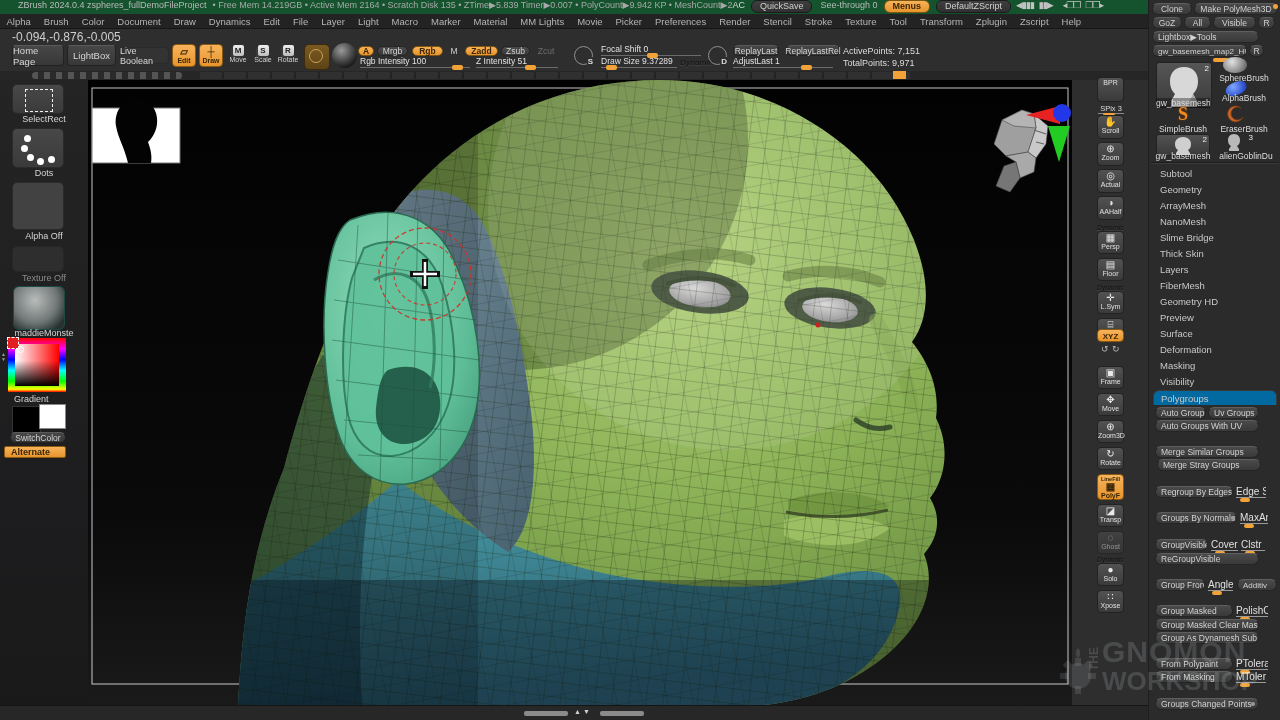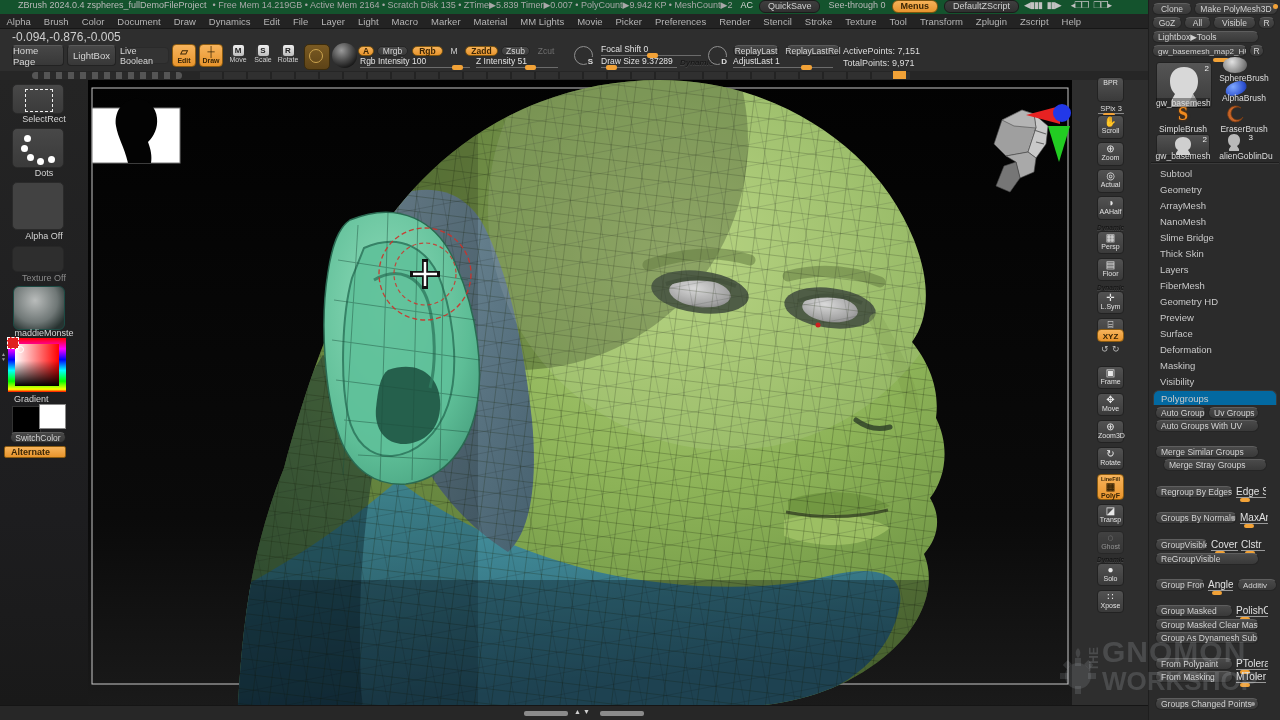--- a/index.html
+++ b/index.html
@@ -75,21 +75,21 @@
   #canvas{position:absolute;left:88px;top:80px;width:984px;height:625px;background:#000;}
 </style>
 </head>
 <body>
 
 <div id="app">
 
   <div id="titlebar">
     <span style="margin-left:18px">ZBrush 2024.0.4 zspheres_fullDemoFileProject</span>
     <span class="tstat">• Free Mem 14.219GB • Active Mem 2164 • Scratch Disk 135 •  ZTime▶5.839 Timer▶0.007 • PolyCount▶9.942 KP  • MeshCount▶2</span>
-    <span style="margin-left:8px;color:#d8d8d8">AC</span>
+    <span style="margin-left:0;color:#d8d8d8">AC</span>
     <span class="tbtn">QuickSave</span>
     <span style="margin-left:8px;position:relative">
       <span>See-through 0</span>
       <i style="position:absolute;left:2px;bottom:-4px;width:12px;height:4px;background:#f2a237;border-radius:2px"></i>
     </span>
     <span class="tbtn orange">Menus</span>
     <span class="tbtn">DefaultZScript</span>
     <span class="ticon">◀▮▮▮</span>
     <span class="ticon">▮▮▶</span>
     <span class="ticon" style="margin-left:10px">◂❐❐</span>
@@ -463,21 +463,21 @@
     <div class="sect" style="top:326px">Surface</div>
     <div class="sect" style="top:342px">Deformation</div>
     <div class="sect" style="top:358px">Masking</div>
     <div class="sect" style="top:374px">Visibility</div>
 
     <div class="sect" style="top:390px;border:1px solid #3a3a3a;border-bottom:none;border-radius:6px 6px 0 0;background:#0369a1">Polygroups</div>
     <div class="pb" style="left:6px;top:407px;width:51px">Auto Groups</div>
     <div class="pb" style="left:59px;top:407px;width:51px">Uv Groups</div>
     <div class="pb" style="left:6px;top:420px;width:104px">Auto Groups With UV</div>
     <div class="pb" style="left:6px;top:446px;width:104px">Merge Similar Groups</div>
-    <div class="pb" style="left:14px;top:459px;width:104px">Merge Stray Groups</div>
+    <div class="pb" style="left:8px;top:459px;width:104px">Merge Stray Groups</div>
     <div class="pb" style="left:6px;top:486px;width:78px">Regroup By Edges</div>
     <div class="ms" style="left:87px;top:486px;width:30px">Edge S</div>
     <i class="msh" style="left:91px;top:498px"></i>
     <div class="pb" style="left:6px;top:512px;width:82px">Groups By Normals</div>
     <div class="abs" style="left:82px;top:516px;width:4px;height:4px;border-radius:50%;background:#9a9a9a"></div>
     <div class="ms" style="left:91px;top:512px;width:28px">MaxAn</div>
     <i class="msh" style="left:95px;top:524px"></i>
     <div class="pb" style="left:6px;top:539px;width:53px">GroupVisible</div>
     <div class="ms" style="left:62px;top:539px;width:27px">Covera</div>
     <i class="msh" style="left:66px;top:551px"></i>

